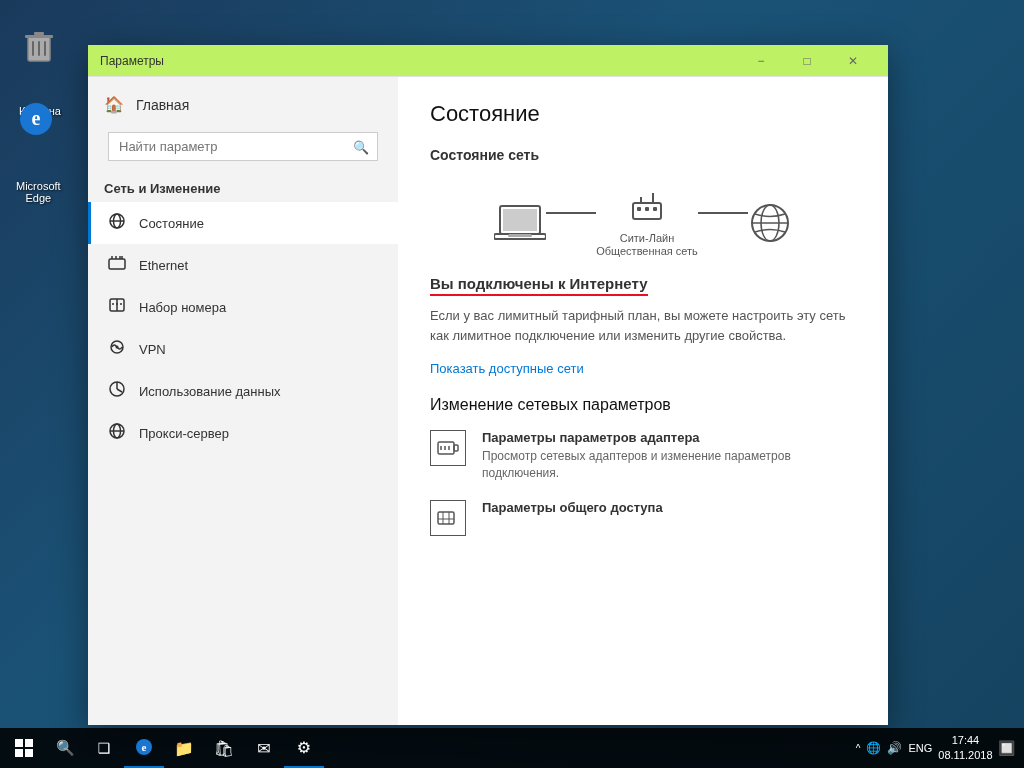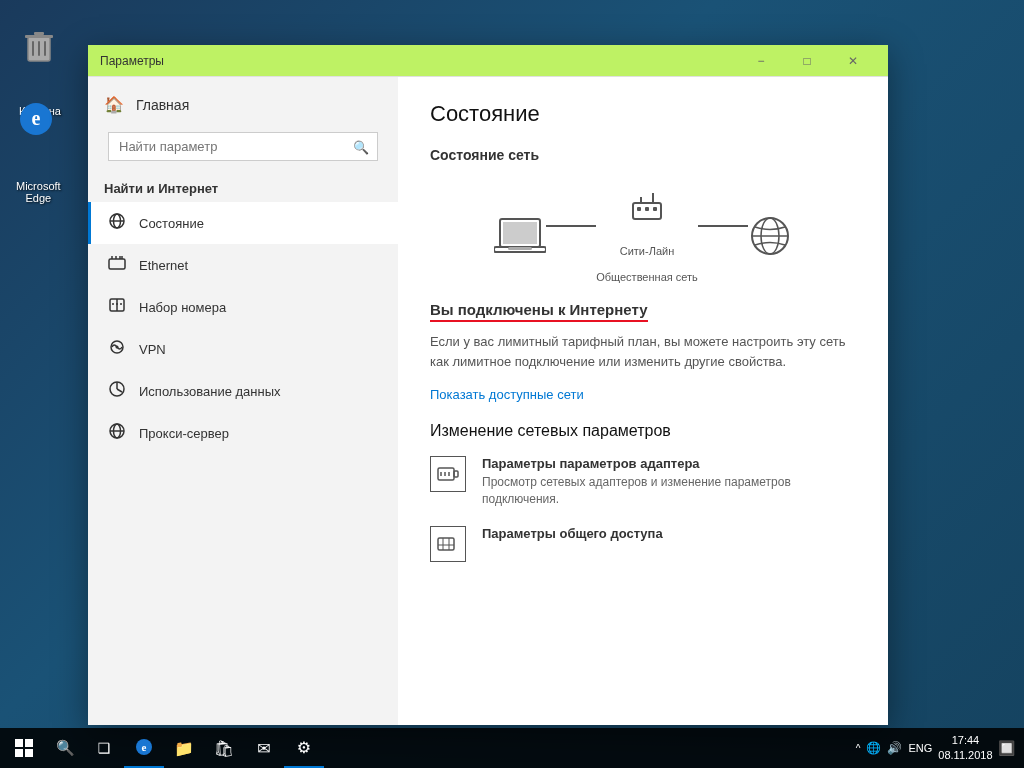--- a/index.html
+++ b/index.html
@@ -248,21 +248,21 @@
       align-items: center;
       justify-content: center;
       gap: 0;
       margin-bottom: 8px;
       padding: 10px 0;
     }
     .net-device {
       display: flex;
       flex-direction: column;
       align-items: center;
-      gap: 14px;
+      gap: 1px;
     }
     .net-line {
       width: 50px;
       height: 2px;
       background: #555;
       margin-bottom: 20px;
     }
 
     
     .laptop-svg {
@@ -383,21 +383,21 @@
 
       <div class="sidebar">
         <div class="sidebar-home">
           <span style="font-size:16px;">🏠</span>
           <span>Главная</span>
         </div>
         <div class="sidebar-search">
           <input type="text" placeholder="Найти параметр" style="">
           <span class="search-icon">🔍</span>
         </div>
-        <div class="sidebar-section-title">Найти и Интернет</div>
+        <div class="sidebar-section-title">Сеть и Изменение</div>
 
         <div class="sidebar-item active">
           <span class="item-icon">
             <svg width="18" height="18" viewBox="0 0 18 18" fill="none">
               <circle cx="9" cy="9" r="7" stroke="#333" stroke-width="1.5" fill="none"></circle>
               <ellipse cx="9" cy="9" rx="3.5" ry="7" stroke="#333" stroke-width="1.5" fill="none"></ellipse>
               <line x1="2" y1="9" x2="16" y2="9" stroke="#333" stroke-width="1.5"></line>
             </svg>
           </span>
           <span>Состояние</span>

